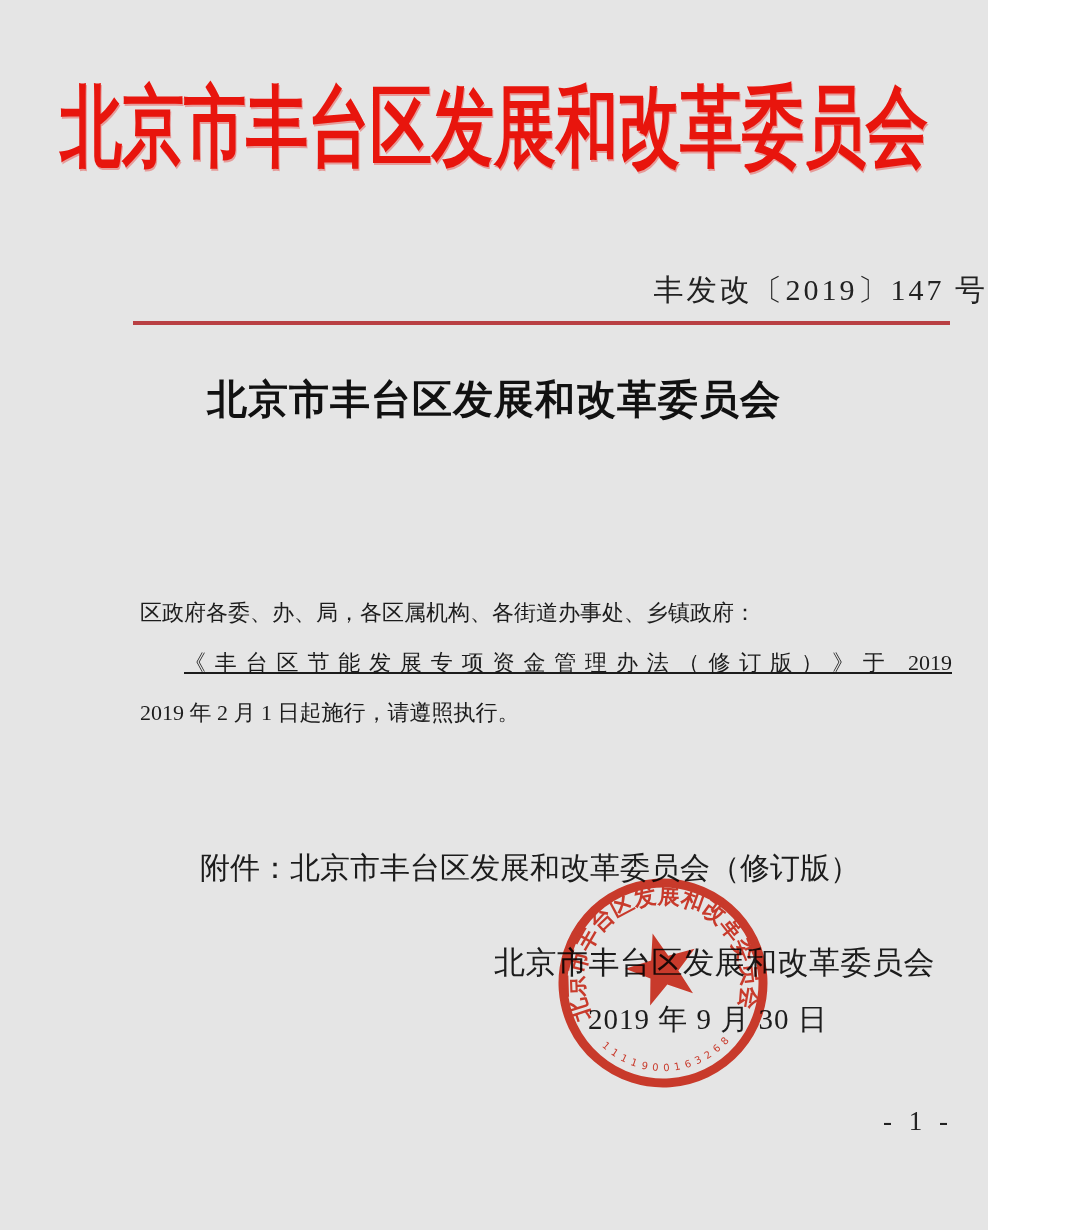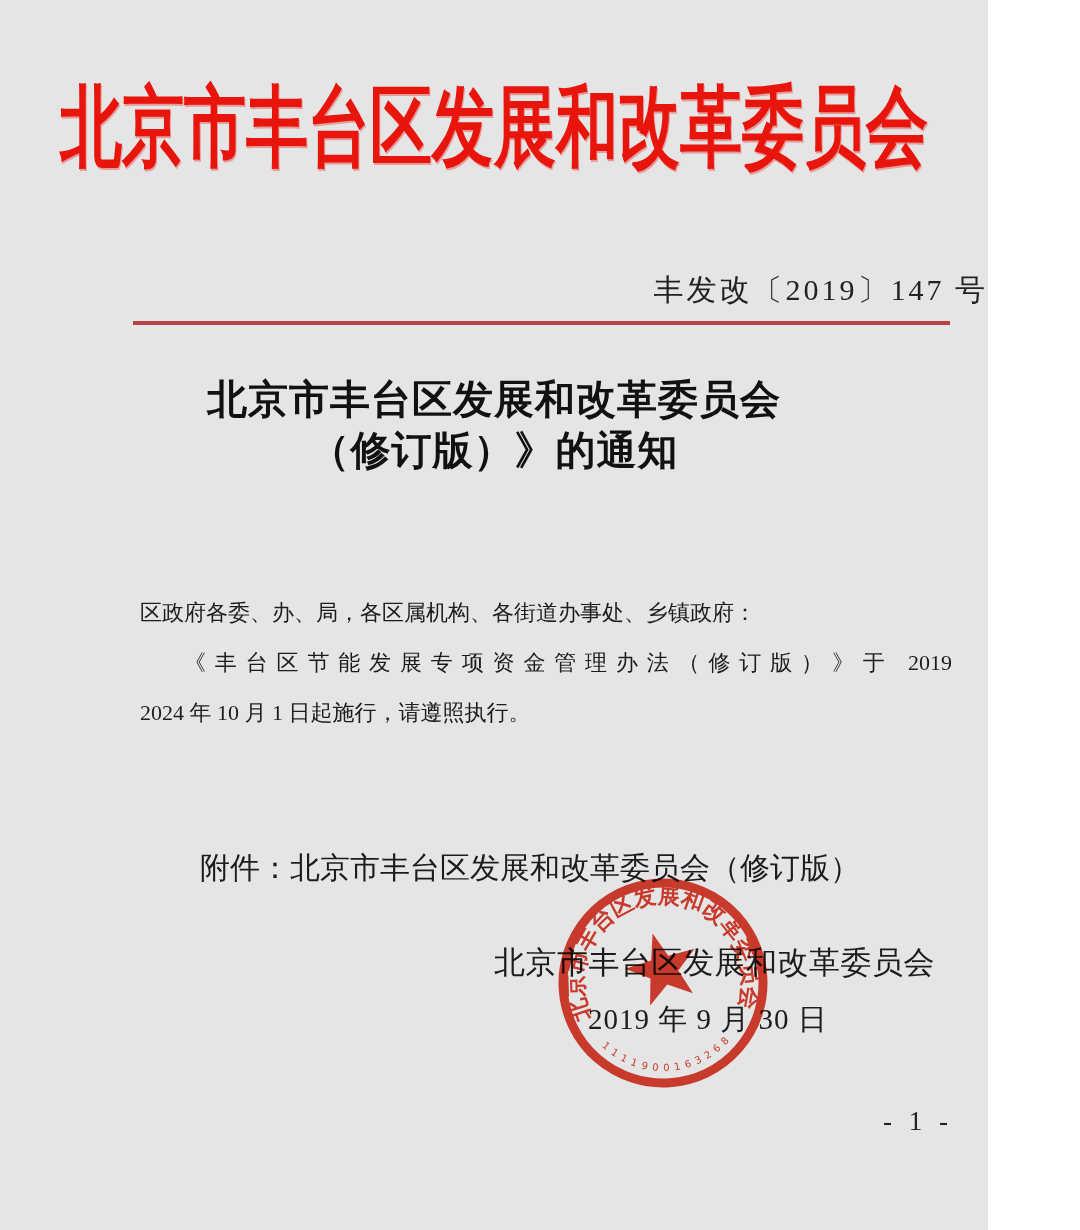--- a/index.html
+++ b/index.html
@@ -79,20 +79,21 @@
     width: 812px;
     font-size: 22px;
     line-height: 50px;
     color: #1c1c1c;
   }
   .body-line { white-space: nowrap; }
   .body-line.just {
     white-space: normal;
     text-align: justify;
     text-align-last: justify;
+    text-decoration: underline;
   }
   .indent-2em { text-indent: 2em; }
 
   
   .attachment {
     position: absolute;
     top: 848px;
     left: 140px;
     width: 812px;
     font-size: 30px;
@@ -154,27 +155,26 @@
 <div id="page">
 
   <div class="letterhead">北京市丰台区发展和改革委员会</div>
 
   <div class="doc-number">丰发改〔2019〕147 号</div>
 
   <div class="red-rule"></div>
 
   <div class="title-block">
     <div>北京市丰台区发展和改革委员会</div>
-    <div>（修订版）》的通知</div>
   </div>
 
   <div class="body-block">
     <div class="body-line">区政府各委、办、局，各区属机构、各街道办事处、乡镇政府：</div>
     <div class="body-line just indent-2em">《丰台区节能发展专项资金管理办法（修订版）》于 2019</div>
-    <div class="body-line">2024 年 10 月 1 日起施行，请遵照执行。</div>
+    <div class="body-line">2019 年 2 月 1 日起施行，请遵照执行。</div>
   </div>
 
   <div class="attachment">附件：北京市丰台区发展和改革委员会（修订版）</div>
 
   <div class="signature">北京市丰台区发展和改革委员会</div>
 
   <div class="sign-date">2019 年 9 月 30 日</div>
 
   <svg class="seal" viewBox="0 0 218 218">
     <defs>

